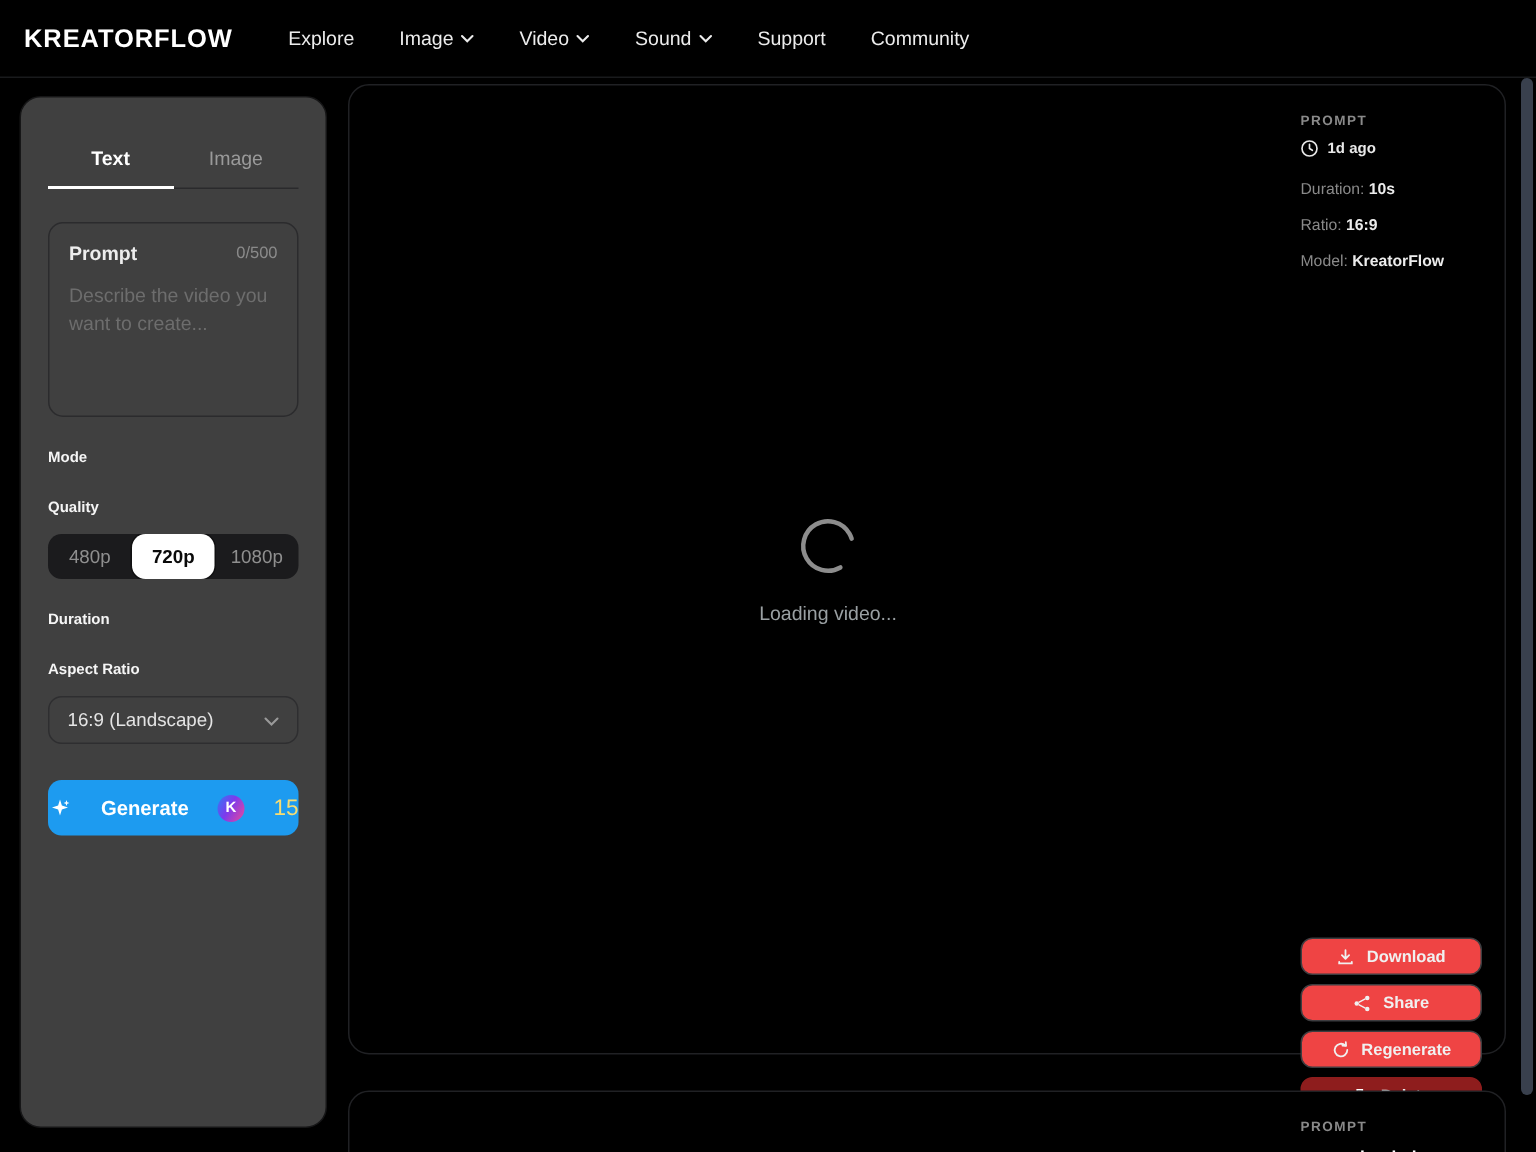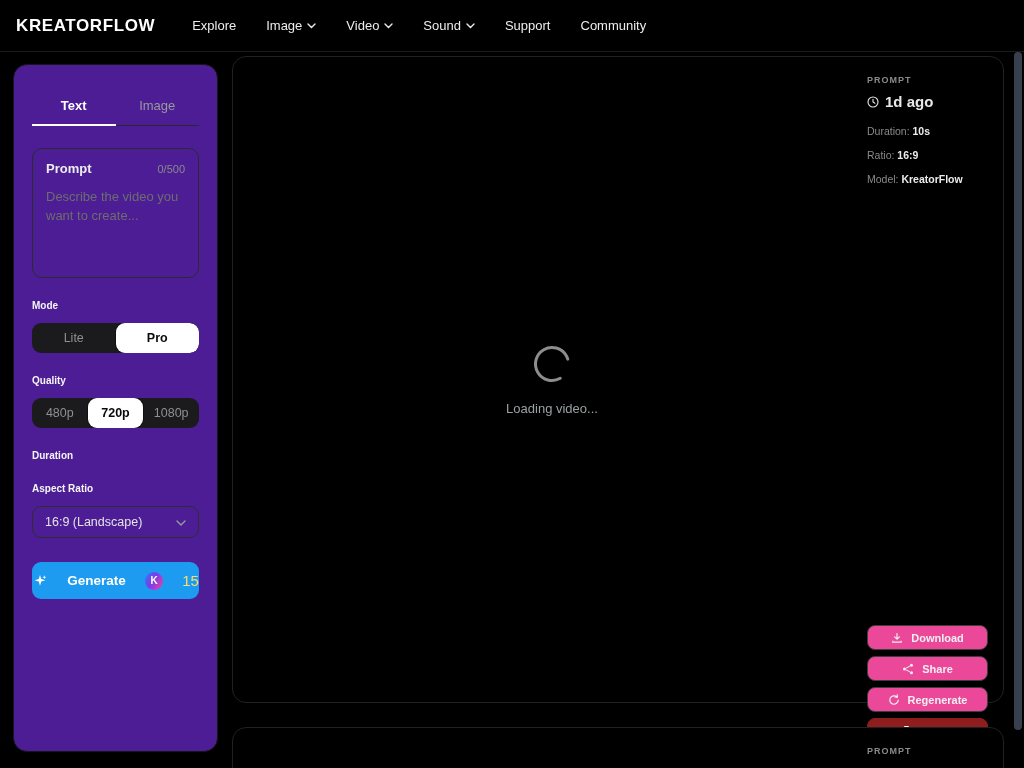--- a/index.html
+++ b/index.html
@@ -24,21 +24,21 @@
   .flash-badge { position:absolute; top:-10px; right:-8px; height:12px; padding:0 7px;
                  background:#0a1e33; border-radius:7px; display:flex; align-items:center;
                  font-size:8px; font-weight:800; letter-spacing:.6px; color:#3eb1f0;
                  box-shadow:0 0 6px rgba(62,177,240,.35); }
   .avatar { width:27px; height:27px; border-radius:5px; background:#2563eb; color:#fff;
             font-size:13px; font-weight:700; display:flex; align-items:center; justify-content:center;
             cursor:pointer; }
 
   
   .sidebar { position:absolute; left:13px; top:64px; width:205px; height:688px;
-             background:#4c1d95; border:1px solid #161617; border-radius:14px;
+             background:#404040; border:1px solid #161617; border-radius:14px;
              padding:18px 18px 0 18px; }
   .tabs { display:flex; border-bottom:1px solid #2a2a2c; margin:6px 0 22px 0; }
   .tab { flex:1; text-align:center; padding:9px 0 11px; font-size:13px; color:#9a9a9a;
          border-bottom:2px solid transparent; margin-bottom:-1px; cursor:pointer; }
   .tab.active { color:#fff; font-weight:600; border-bottom-color:#fff; }
 
   .prompt-box { border:1px solid #2b2b2d; border-radius:10px; padding:12px 13px; height:130px; }
   .prompt-head { display:flex; justify-content:space-between; align-items:center; margin-bottom:12px; }
   .prompt-label { font-size:13px; font-weight:600; color:#ededed; }
   .prompt-counter { font-size:11px; color:#8a8a8a; }
@@ -73,28 +73,28 @@
                border:1px solid #202124; border-radius:14px; background:#000; }
   .video-area { position:absolute; left:4px; top:0; width:630px; height:100%;
                 display:flex; flex-direction:column; align-items:center; justify-content:center; gap:16px; }
   .spinner { animation:spin 1s linear infinite; }
   @keyframes spin { to { transform:rotate(360deg); } }
   .loading-text { font-size:13px; color:#9aa0a3; }
 
   .meta-col { position:absolute; left:634px; top:0; width:138px; height:100%; padding-top:18px; }
   .meta-prompt-label { font-size:9px; font-weight:700; letter-spacing:1px; color:#8a8a8a; margin-bottom:8px; }
   .meta-prompt { font-size:11.5px; font-weight:600; color:#fff; line-height:1.45; margin-bottom:14px; width:126px; }
-  .meta-time { display:flex; align-items:center; gap:6px; font-size:15px; font-weight:600;
+  .meta-time { display:flex; align-items:center; gap:6px; font-size:10px; font-weight:600;
                color:#e8e8e8; margin-bottom:13px; }
   .meta-row { font-size:10.5px; color:#8a8a8a; margin-bottom:7px; line-height:1.6; }
   .meta-row b { color:#ececec; font-weight:700; }
 
   .actions { position:absolute; left:634px; top:568px; width:121px; display:flex;
              flex-direction:column; gap:6px; }
-  .action-btn { height:25px; border:1px solid #3d3d40; border-radius:8px; background:#ec4899;
+  .action-btn { height:25px; border:1px solid #3d3d40; border-radius:8px; background:#ef4444;
                 color:#f0f0f0; font-size:11px; font-weight:600; display:flex; align-items:center;
                 justify-content:center; gap:8px; cursor:pointer; font-family:"Liberation Sans",sans-serif; }
   .action-btn.danger { background:#8e1d1d; border-color:#8e1d1d; }
   .action-btn svg { flex-shrink:0; }
 
   
   .card2 { position:absolute; left:232px; top:727px; width:772px; height:220px;
            border:1px solid #202124; border-radius:14px; background:#000; }
   .card2 .meta-col { padding-top:18px; }
 
@@ -156,24 +156,20 @@
 
   <div class="prompt-box">
     <div class="prompt-head">
       <span class="prompt-label">Prompt</span>
       <span class="prompt-counter">0/500</span>
     </div>
     <textarea class="prompt-input" placeholder="Describe the video you want to create..." style=""></textarea>
   </div>
 
   <div class="section-label">Mode</div>
-  <div class="seg">
-    <div class="seg-opt">Lite</div>
-    <div class="seg-opt active">Pro</div>
-  </div>
 
   <div class="section-label">Quality</div>
   <div class="seg">
     <div class="seg-opt">480p</div>
     <div class="seg-opt active">720p</div>
     <div class="seg-opt">1080p</div>
   </div>
 
   <div class="section-label">Duration</div>
 

